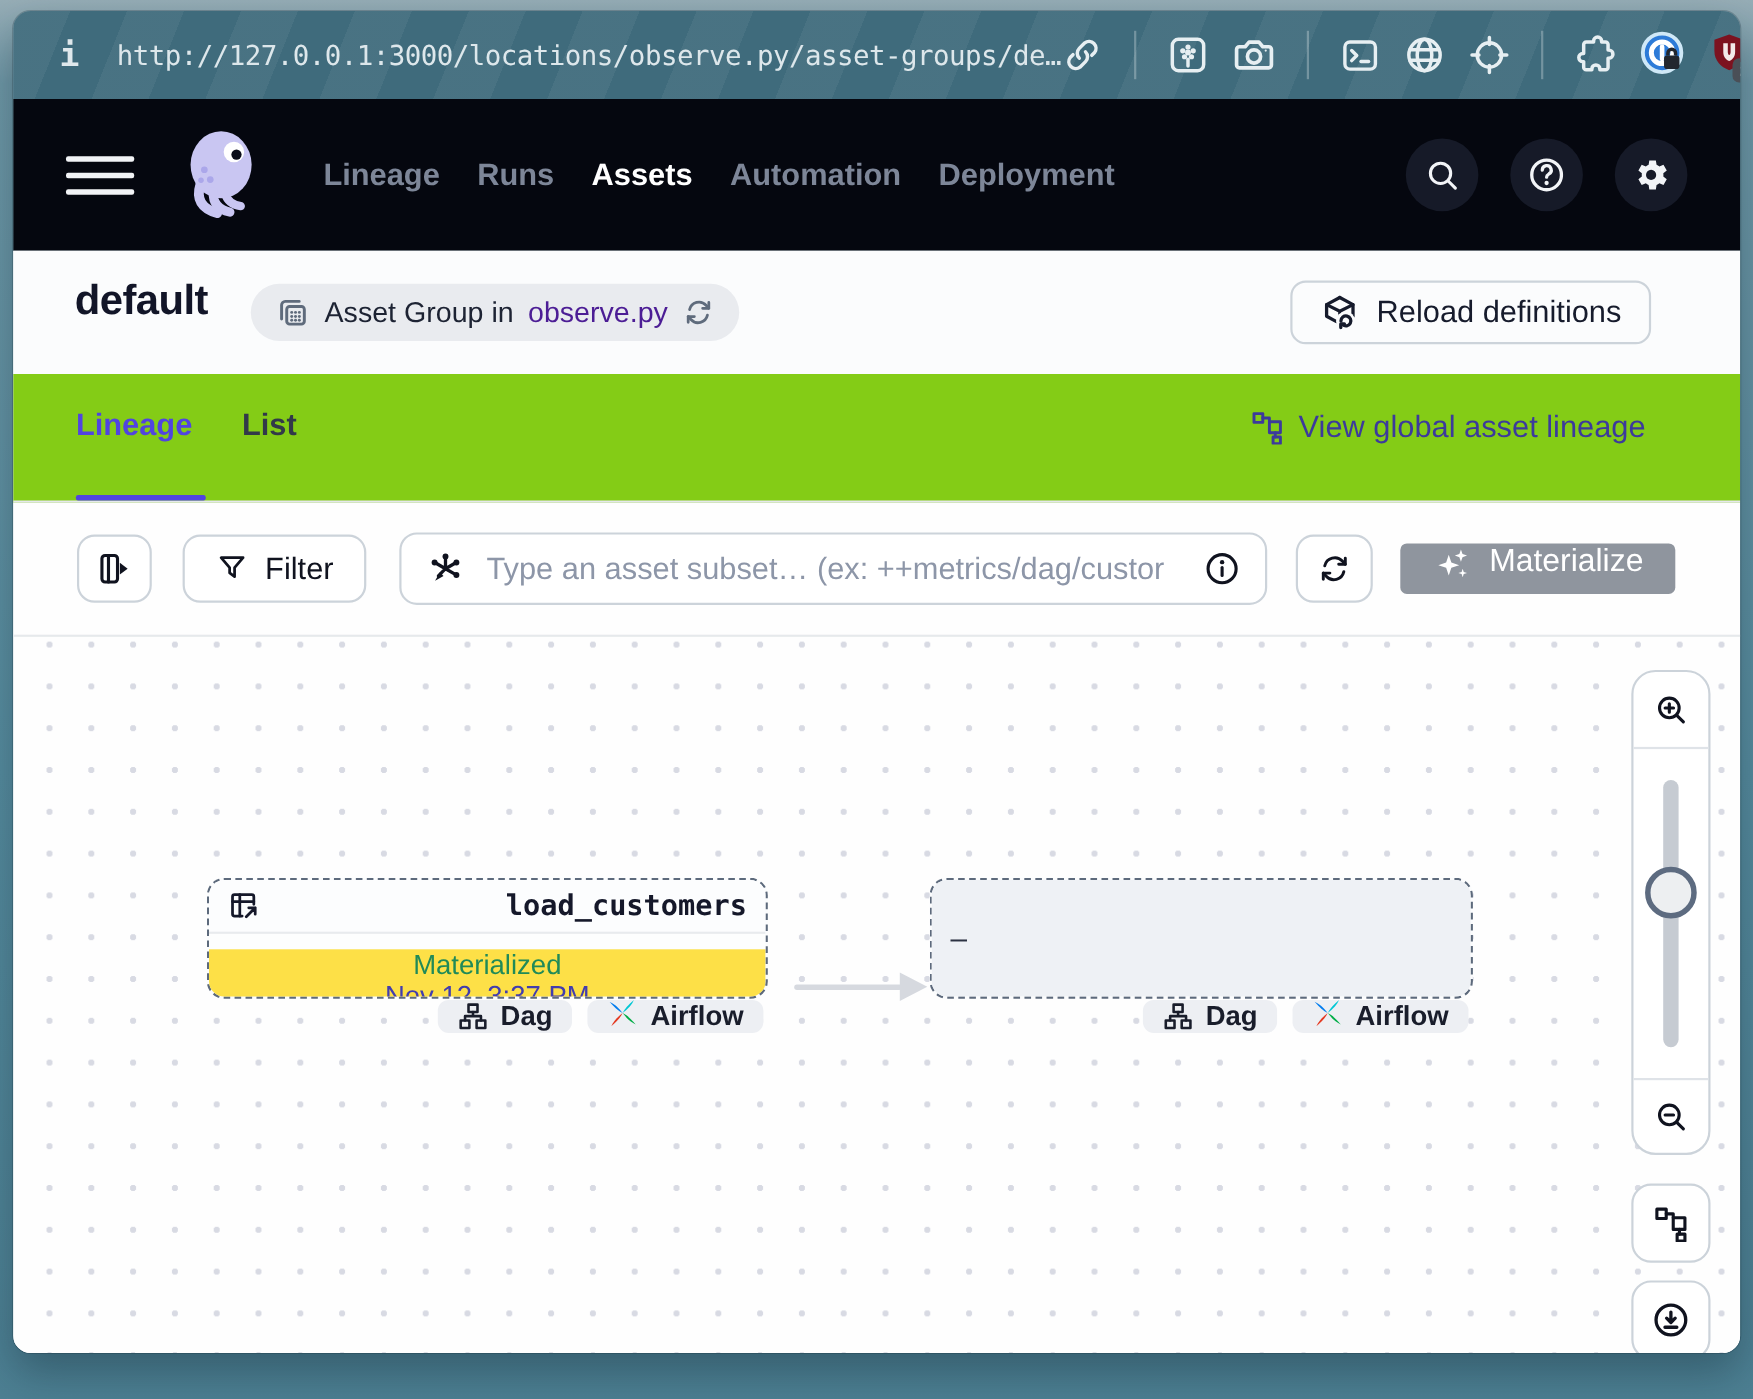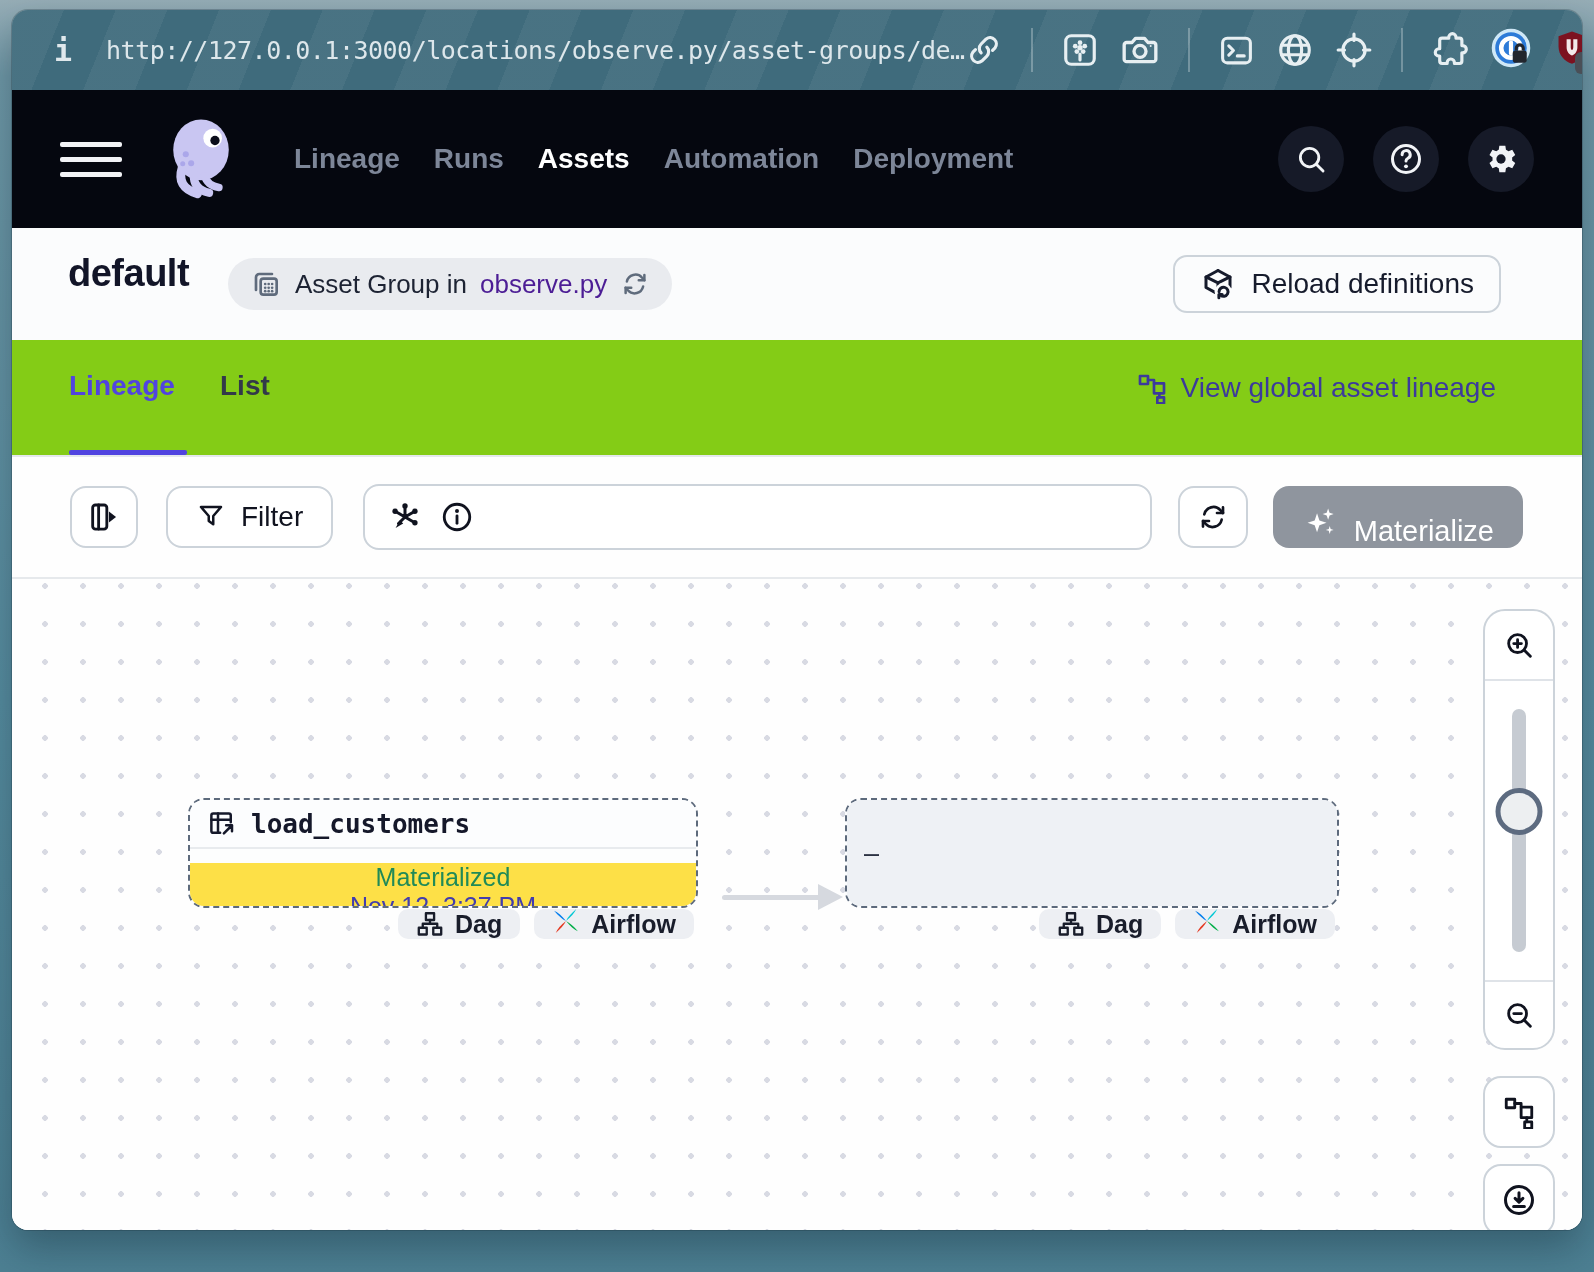--- a/index.html
+++ b/index.html
@@ -64,33 +64,33 @@
      padding:0 59px 0 58px;border-bottom:2px solid #e6e9ec;}
   .tbtn{height:62px;border:2px solid #ccd3da;border-radius:16px;background:#fff;color:#10131f;
      display:flex;align-items:center;justify-content:center;cursor:pointer;font-family:inherit;}
   .collapse-btn{width:68px;flex:0 0 68px;margin-right:28px;}
   .filter-btn{padding:0 28px;gap:15px;font-size:28px;margin-right:30px;}
   .search-box{flex:1;height:62px;border:2px solid #ccd3da;border-radius:16px;background:#fff;
      display:flex;align-items:center;gap:17px;padding:0 22px;margin-right:26px;color:#10131f;}
   .search-box input{flex:1;border:none;outline:none;font-size:28px;font-family:inherit;color:#1a2030;background:transparent;}
   .search-box input::placeholder{color:#8d96a8;}
   .refresh-btn{width:70px;flex:0 0 70px;margin-right:25px;}
-  .materialize-btn{height:62px;border:none;border-radius:16px;background:#8f959e;color:#fff;
-     display:flex;align-items:flex-end;gap:14px;padding:0 29px;font-size:29px;font-weight:500;cursor:pointer;font-family:inherit;}
+  .materialize-btn{height:46px;border:none;border-radius:6px;background:#8f959e;color:#fff;
+     display:flex;align-items:flex-start;gap:14px;padding:0 29px;font-size:29px;font-weight:500;cursor:pointer;font-family:inherit;}
 
   
   .graph{flex:1;position:relative;background-color:#fefefe;overflow:hidden;
      background-image:radial-gradient(circle,#d8dae3 2.6px,rgba(0,0,0,0) 3px);
      background-size:38px 38px;background-position:14px 26px;}
 
   .asset-node{position:absolute;border:2.5px dashed #5d6a7c;border-radius:16px;background:#fbfcfd;
      overflow:hidden;display:flex;flex-direction:column;cursor:pointer;}
   .node-header{height:47px;flex:0 0 47px;display:flex;align-items:center;gap:14px;padding:0 17px;
      border-bottom:2px solid #e8ebee;font-family:"DejaVu Sans Mono","Liberation Mono",monospace;
-     font-weight:700;font-size:26px;color:#15182a;background:#fcfdfe;}
+     font-weight:700;font-size:26px;color:#15182a;background:#fcfdfe;justify-content:space-between;}
   .node-spacer{height:14px;flex:0 0 14px;background:#fdfefe;}
   .status-row{flex:1;display:flex;align-items:center;justify-content:space-between;padding:0 17px;font-size:25px;}
   .status-row.green{background:#fde047;flex-direction:column;}
   .status-row.green .status-label{color:#208a58;}
   .status-row.green .status-time{color:#423dae;}
   .status-row.gray{background:#eef1f5;color:#2b3242;font-size:27px;}
 
   .node-tags{position:absolute;display:flex;gap:14px;justify-content:flex-end;}
   .tag{height:30px;background:#edeff3;border-radius:10px;display:flex;align-items:center;gap:11px;
      padding:0 18px;font-size:25px;font-weight:600;color:#191d2b;}
@@ -335,20 +335,21 @@
                 <path d="M12 12V5.5M12 12l5.7-3.3M12 12l5.7 3.3M12 12 6.3 8.7M12 12l-4.3 4.3"></path>
                 <g fill="currentColor" stroke="none">
                   <circle cx="12" cy="4.6" r="1.8"></circle>
                   <circle cx="18.6" cy="8.2" r="1.8"></circle>
                   <circle cx="18.6" cy="15.8" r="1.8"></circle>
                   <circle cx="5.4" cy="8.2" r="1.8"></circle>
                   <path d="M8.6 14.2l-2.9 5.1 5.1-2.9z"></path>
                 </g>
               </svg>
             </span>
+          <input type="text" readonly="" placeholder="Type an asset subset… (ex: ++metrics/dag/custor" style="">
           <span>
               <svg class="ic" width="34" height="34" viewBox="0 0 24 24" stroke-width="2">
                 <circle cx="12" cy="12" r="9"></circle>
                 <path d="M12 11.2v5.2"></path>
                 <circle cx="12" cy="7.8" r="1.4" fill="currentColor" stroke="none"></circle>
               </svg>
             </span>
         </div>
         <button class="tbtn refresh-btn">
           <span>

